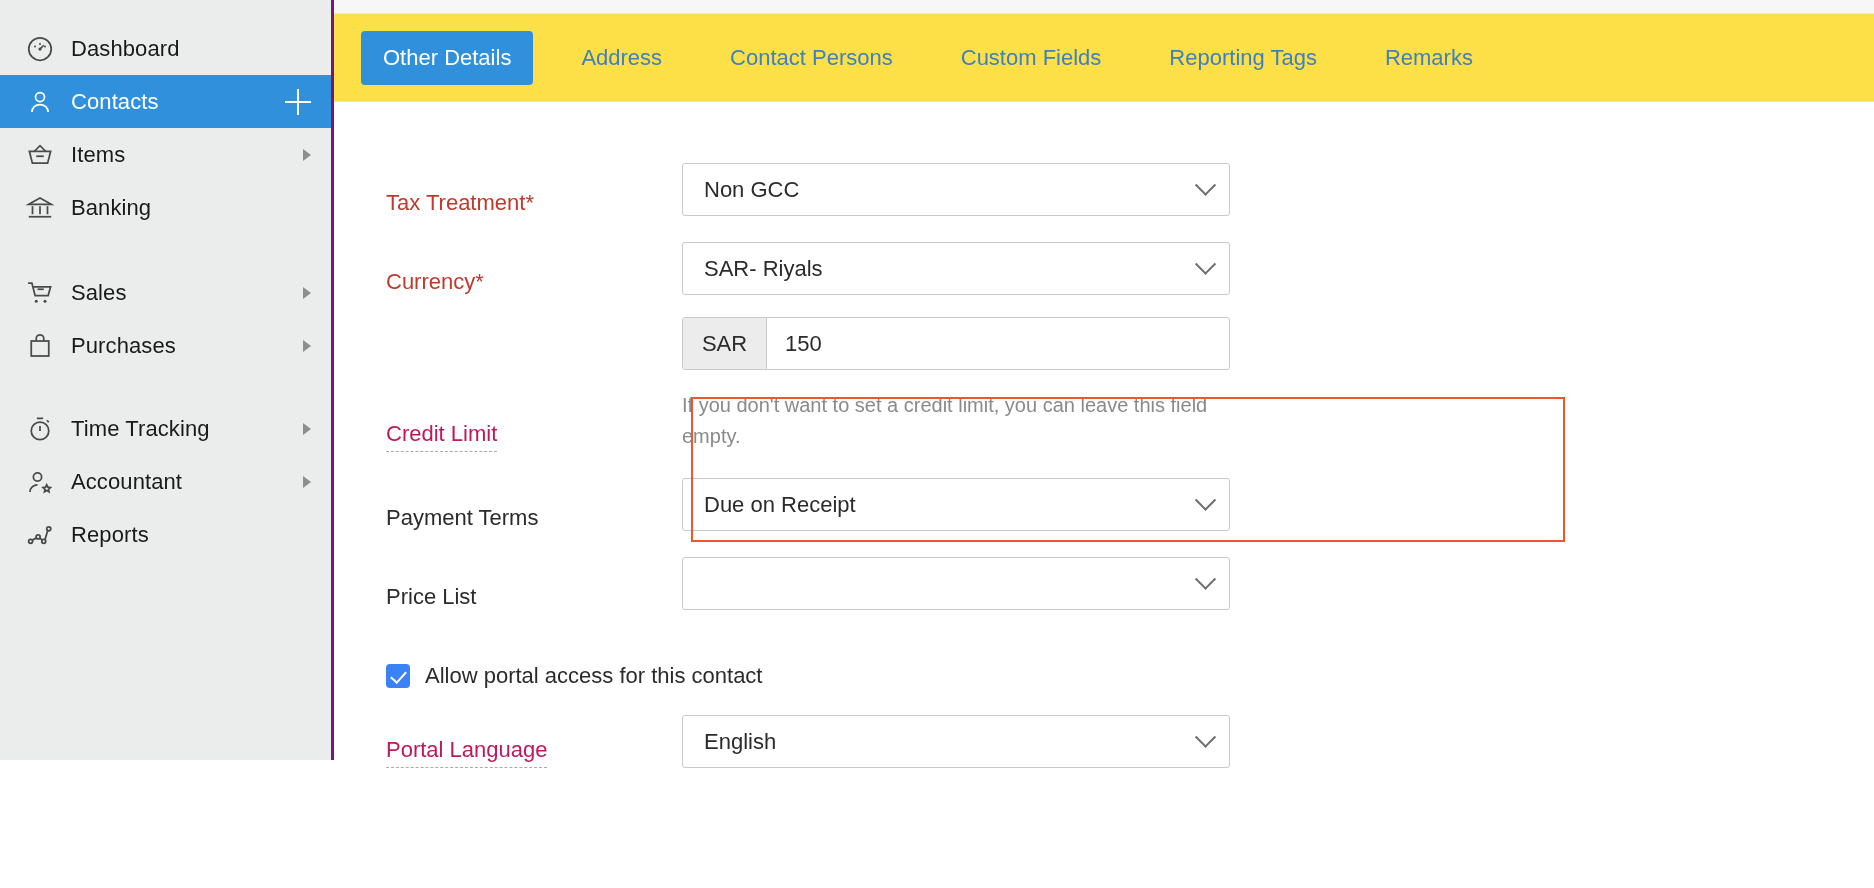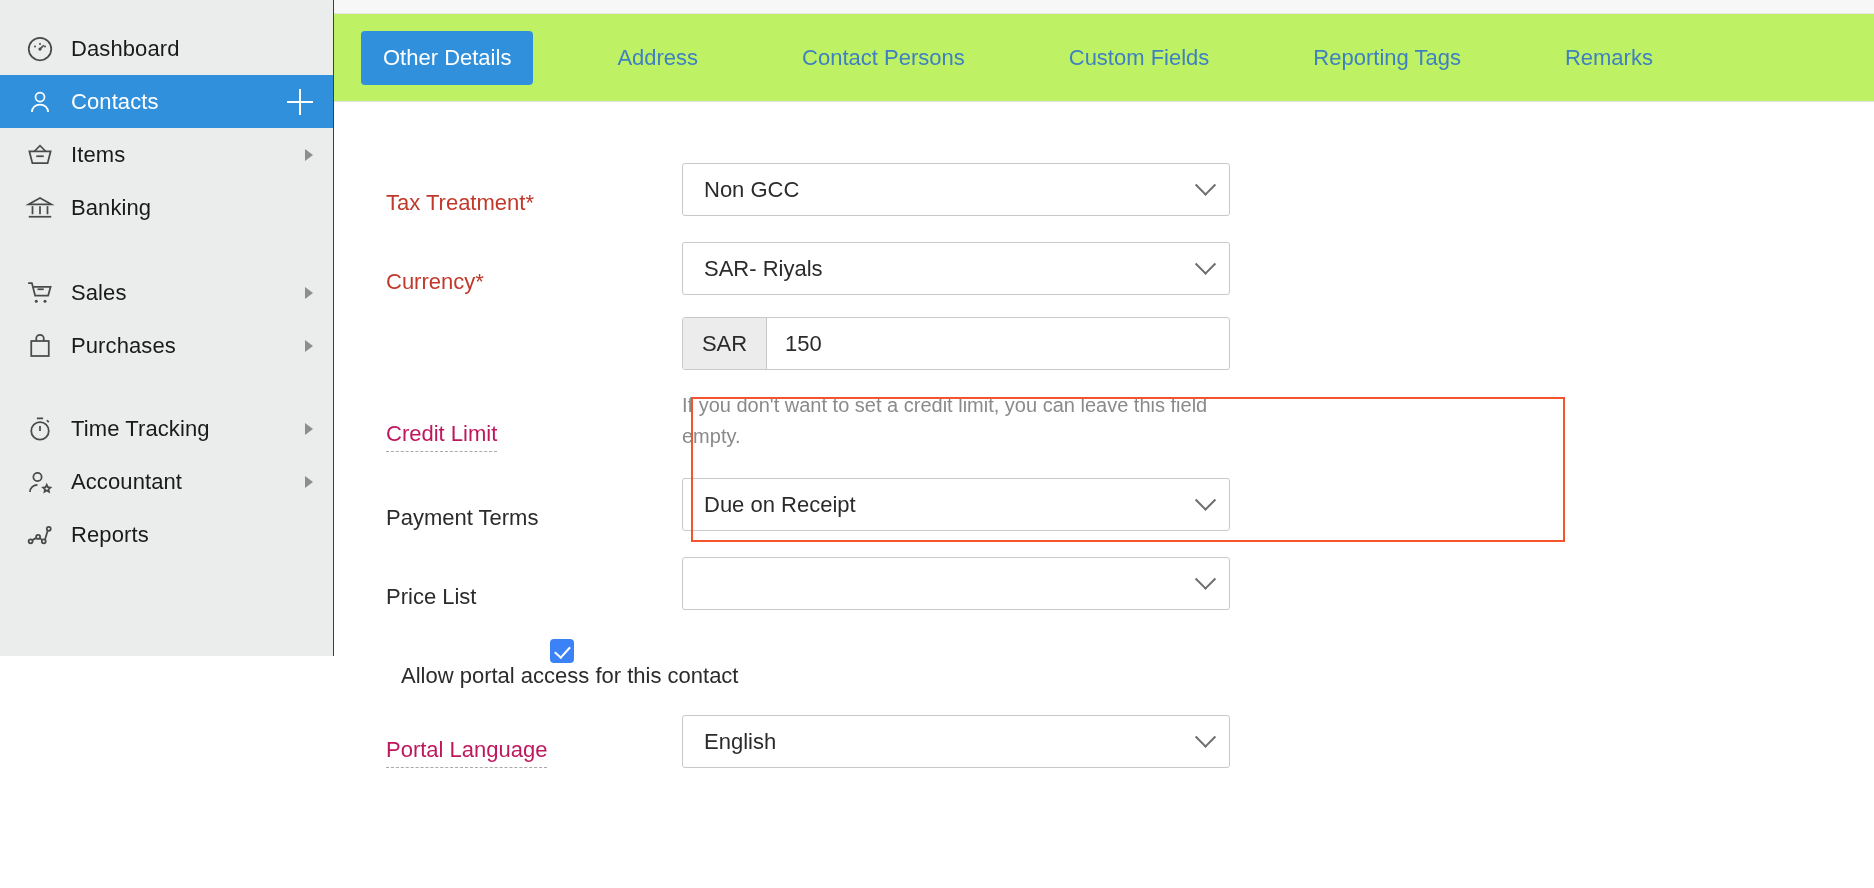--- a/index.html
+++ b/index.html
@@ -6,23 +6,23 @@
   html, body {
     width: 1874px; height: 888px;
     font-family: "Liberation Sans", sans-serif;
     background: #ffffff;
     overflow: hidden;
   }
   .app { display: flex; width: 1874px; height: 888px; }
 
   
   .sidebar {
-    width: 334px; height: 656px;
+    width: 334px; height: 760px;
     background: #ebecec;
-    border-right: 1px solid #701a75;
+    border-right: 3px solid #701a75;
     padding-top: 22px;
     flex: 0 0 334px;
     position: relative;
   }
   .nav-item {
     height: 53px;
     display: flex;
     align-items: center;
     padding-left: 24px;
     padding-right: 20px;
@@ -68,26 +68,25 @@
     position: relative;
     overflow: hidden;
   }
   .topstrip {
     height: 14px;
     background: #f7f7f7;
     border-bottom: 1px solid #e6e6e6;
   }
   .tabbar {
     height: 88px;
-    background: #bef264;
+    background: #fde047;
     border-bottom: 1px solid #e3e3e3;
     display: flex;
     align-items: center;
     padding-left: 27px;
-    gap: 36px;
   }
   .tab {
     font-size: 22px;
     color: #3f80c0;
     padding: 0 14px;
     margin-right: 40px;
     cursor: pointer;
     white-space: nowrap;
     line-height: 1;
   }
@@ -191,21 +190,21 @@
     position: absolute;
     left: 357px; top: 295px;
     width: 874px; height: 145px;
     border: 2px solid #f4542d;
     pointer-events: none;
     z-index: 5;
   }
   .row.r-credit { padding-top: 22px; }
 
   
-  .chk-row { display: flex; align-items: center; padding-top: 13px; flex-direction: column; }
+  .chk-row { display: flex; align-items: center; padding-top: 13px; }
   .chk {
     width: 24px; height: 24px;
     background: #3b82f6;
     border-radius: 4px;
     flex: 0 0 24px;
     position: relative;
     cursor: pointer;
   }
   .chk::after {
     content: "";

